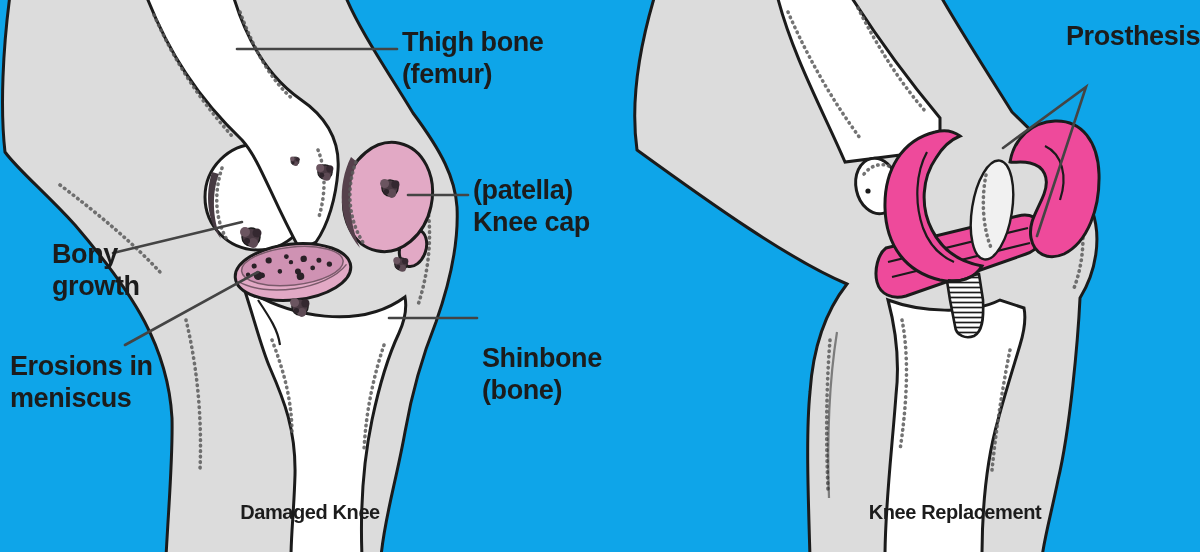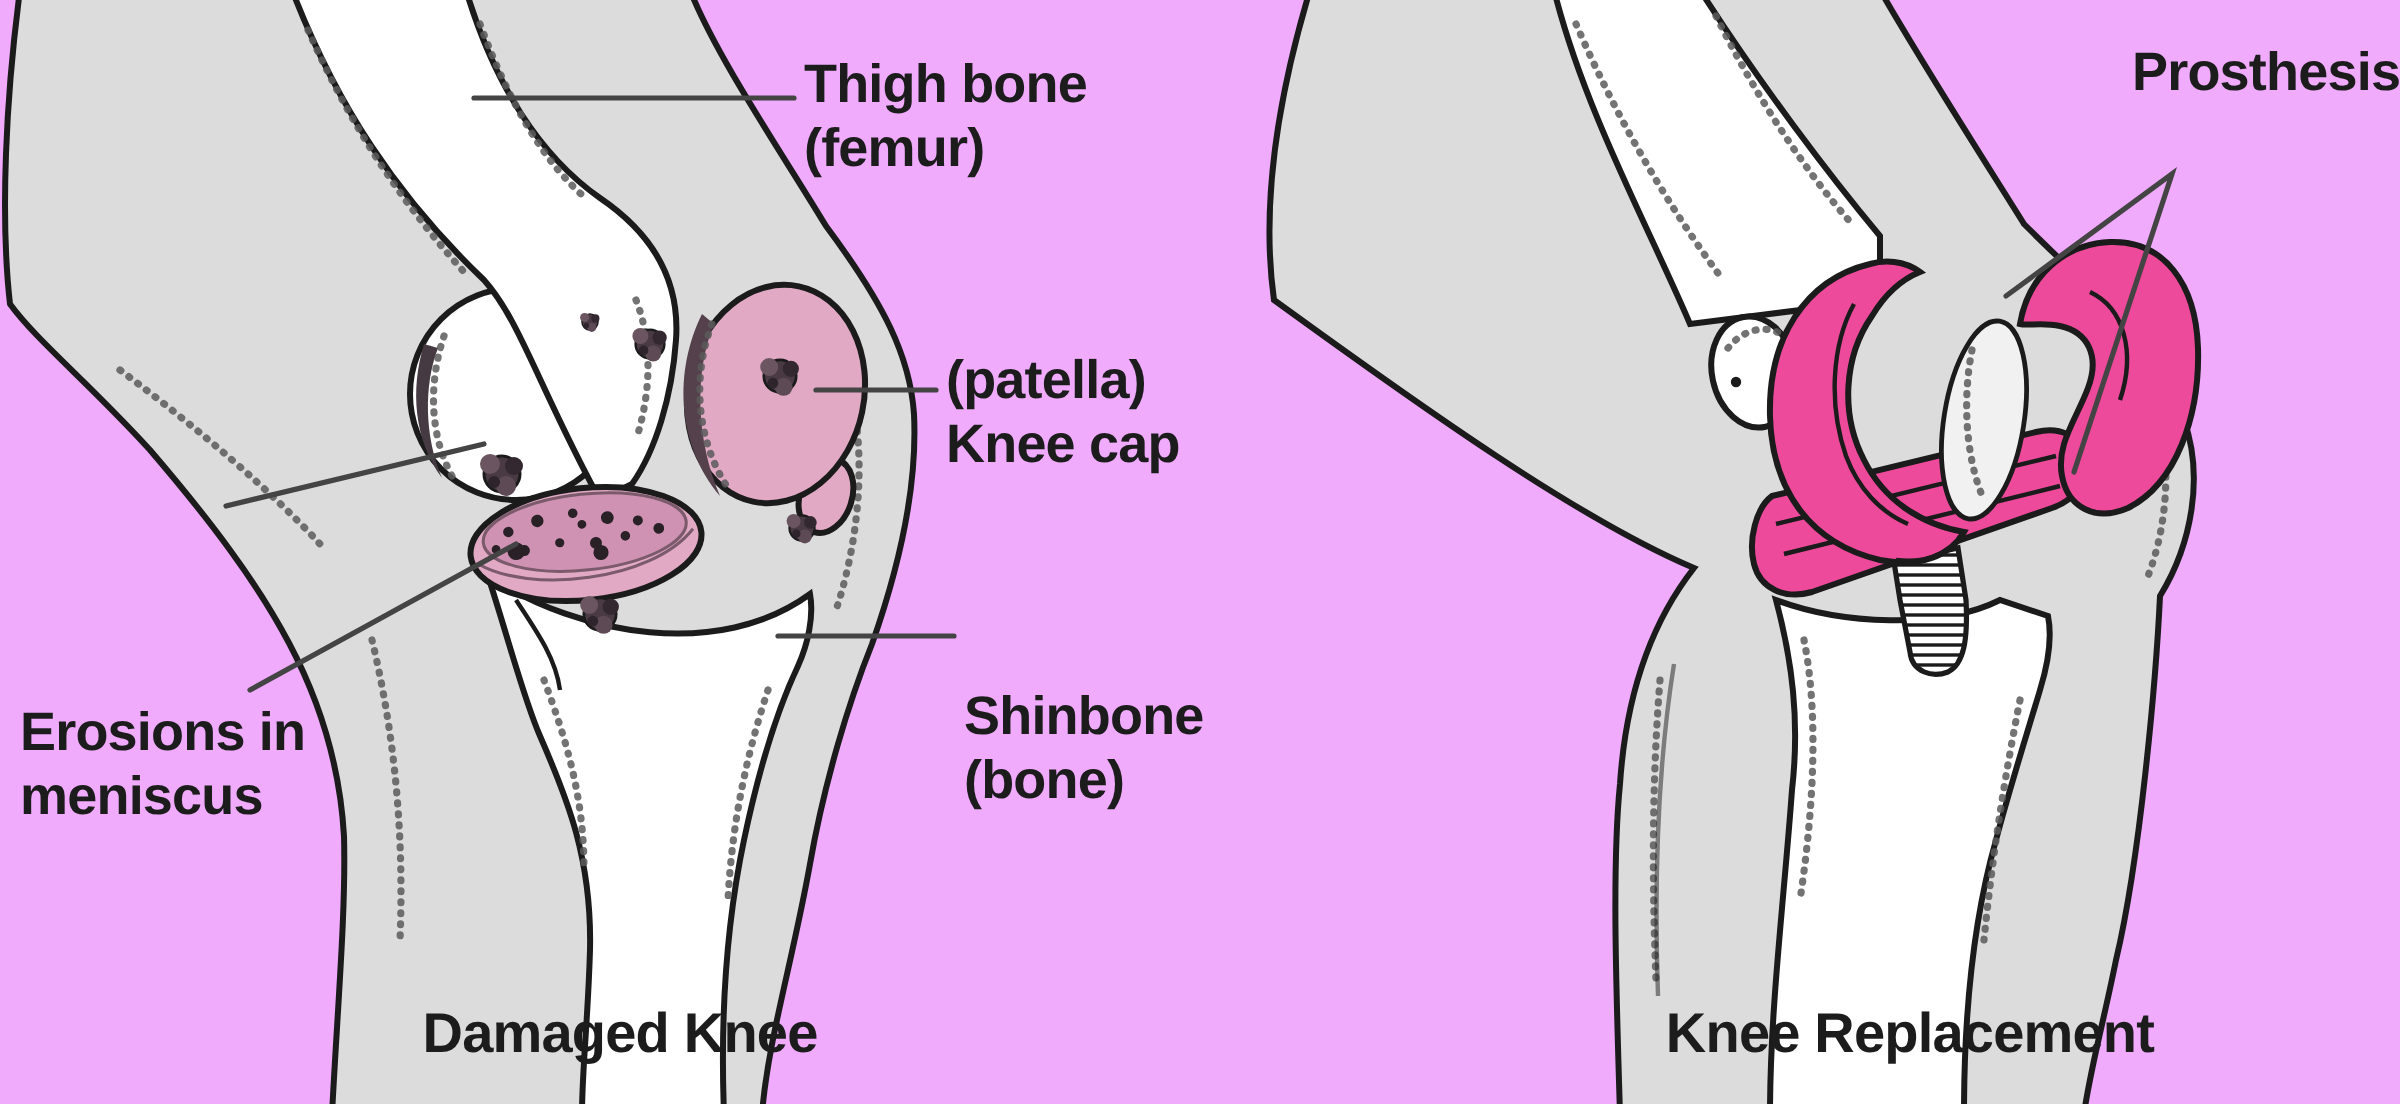--- a/index.html
+++ b/index.html
@@ -1,20 +1,20 @@
 <!DOCTYPE html>
 <html><head>
 <meta charset="utf-8">
 <style>
   html,body{margin:0;padding:0;background:#fff;}
-  .figure{position:relative;width:1200px;height:552px;background:#f0abfc;overflow:hidden;
+  .figure{position:relative;width:1200px;height:552px;background:#0ea5e9;overflow:hidden;
           font-family:"Liberation Sans", sans-serif;}
   .figure svg{position:absolute;top:0;}
   .lbl{position:absolute;color:#1c1c1c;font-weight:700;font-size:27px;line-height:32px;letter-spacing:-0.4px;white-space:nowrap;}
-  .panel-title{position:absolute;top:501px;color:#1c1c1c;font-weight:700;font-size:28px;letter-spacing:-0.4px;text-align:center;width:340px;}
+  .panel-title{position:absolute;top:501px;color:#1c1c1c;font-weight:700;font-size:20px;letter-spacing:-0.4px;text-align:center;width:340px;}
   
   .leg{fill:#dcdcdc;stroke:#1b1b1b;stroke-width:3;}
   .bone{fill:#ffffff;stroke:#1b1b1b;stroke-width:3;}
   .pinklight{fill:#e2a9c5;stroke:#1b1b1b;stroke-width:3;}
   .pinkhot{fill:#ee4a9b;stroke:#1b1b1b;stroke-width:3;}
   .ctr{fill:none;stroke:#1b1b1b;stroke-width:2.2;}
   .stip{fill:none;stroke:#5a5a5a;stroke-width:3.6;stroke-dasharray:0.5 5;stroke-linecap:round;opacity:.85;}
   .leader{fill:none;stroke:#444444;stroke-width:2.6;stroke-linecap:round;}
 </style>
 </head>
@@ -171,20 +171,24 @@
   <div class="lbl" style="left:402px;top:26px;">
     <div>Thigh bone</div>
     <div>(femur)</div>
   </div>
 
   <div class="lbl" style="left:473px;top:174px;">
     <div>(patella)</div>
     <div>Knee cap</div>
   </div>
 
+  <div class="lbl" style="left:52px;top:238px;">
+    <div>Bony</div>
+    <div>growth</div>
+  </div>
 
   <div class="lbl" style="left:10px;top:350px;">
     <div>Erosions in</div>
     <div>meniscus</div>
   </div>
 
   <div class="lbl" style="left:482px;top:304px;margin-top:38px;">
     <div>Shinbone</div>
     <div>(bone)</div>
   </div>

